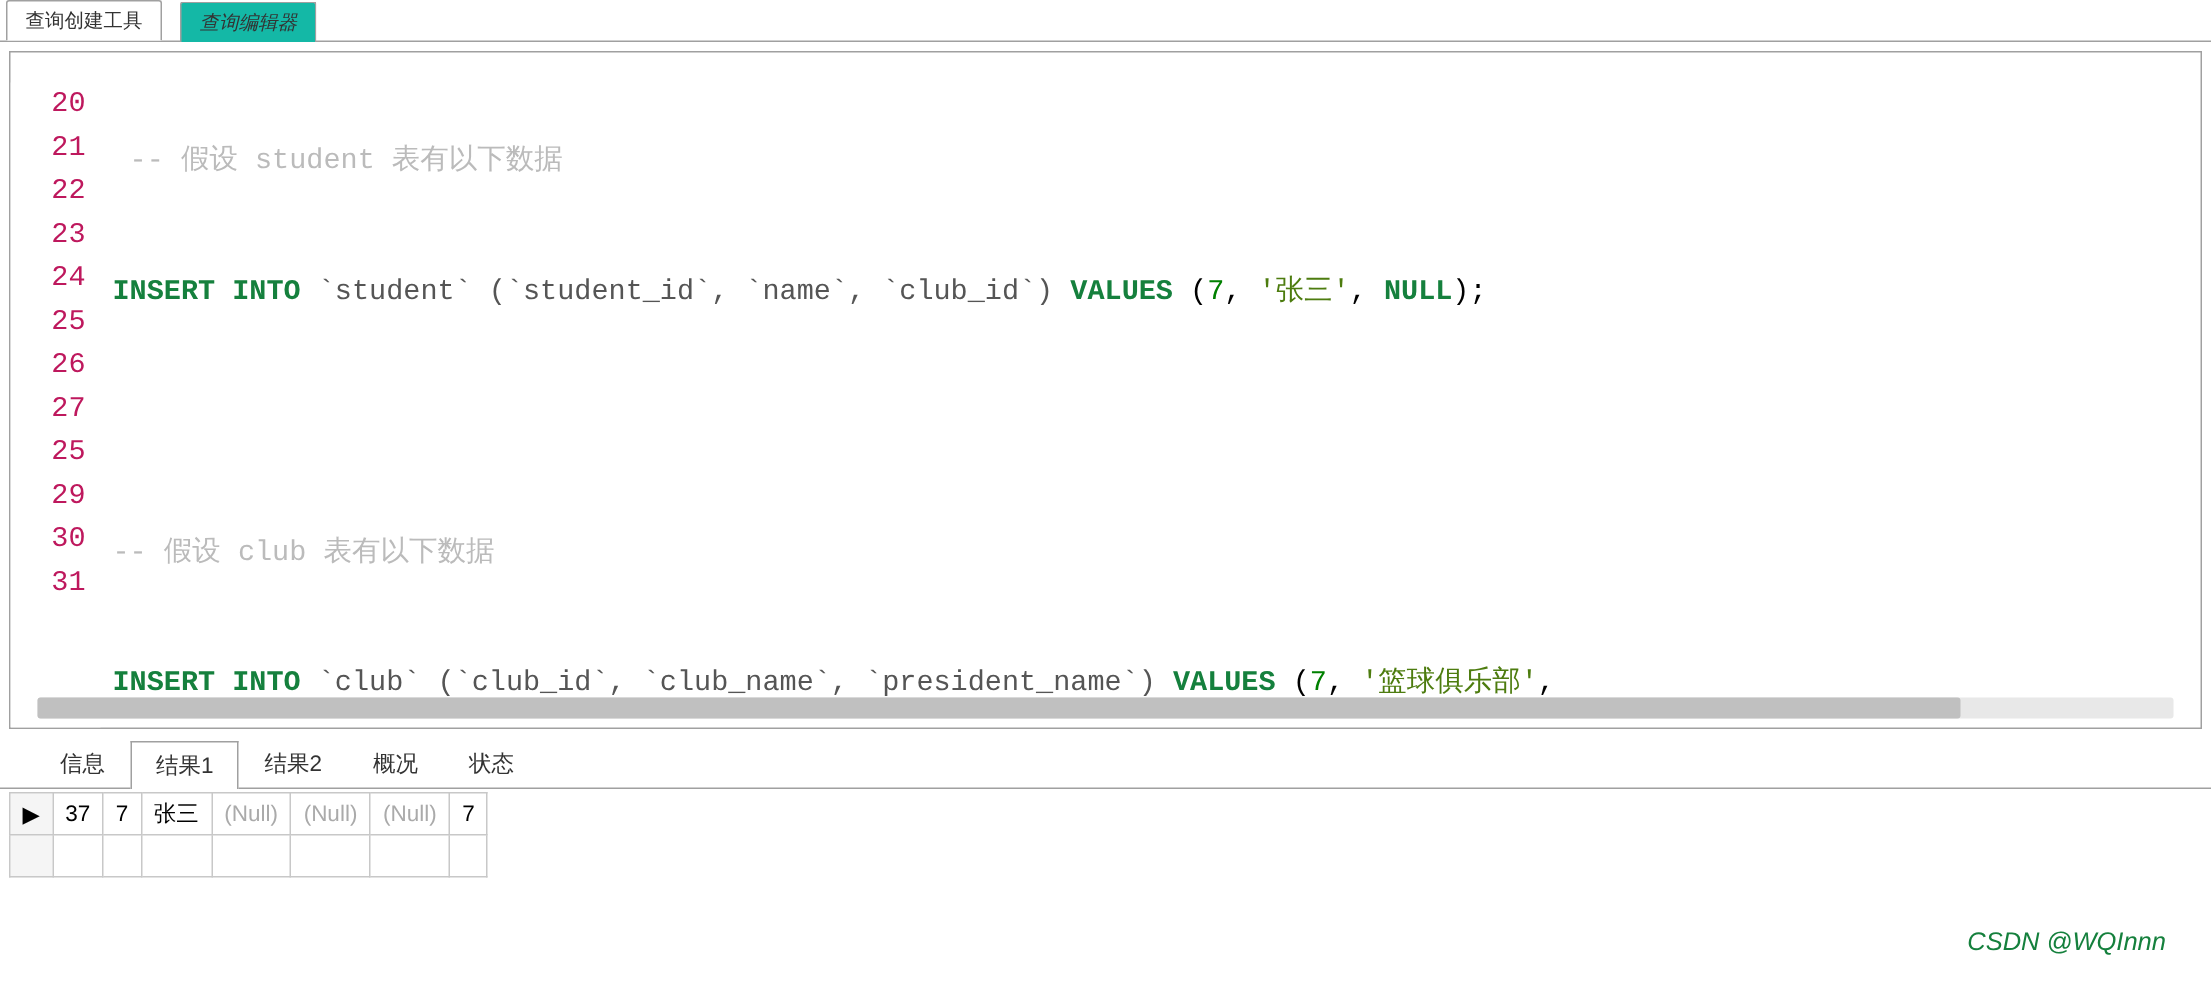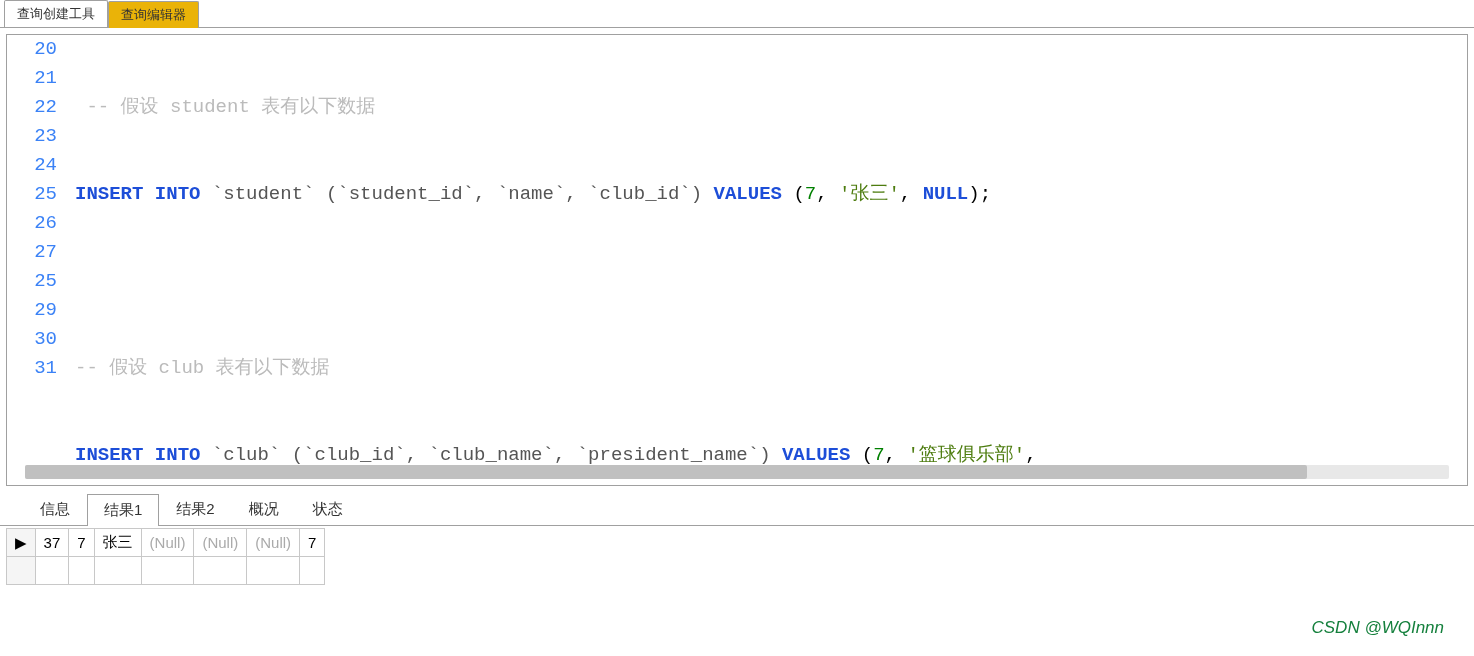--- a/index.html
+++ b/index.html
@@ -1,28 +1,28 @@
 <!DOCTYPE html>
 <html><head>
 <meta charset="utf-8">
 <style>
 * { margin: 0; padding: 0; box-sizing: border-box; }
 body { font-family: "Microsoft YaHei", Arial, sans-serif; font-size: 14px; background: #fff; color: #000; width: 1474px; height: 656px; overflow: hidden; }
 
 .top-tabs { display: flex; border-bottom: 1px solid #a0a0a0; height: 28px; padding-left: 4px; }
-.top-tab { padding: 4px 12px; border: 1px solid #a0a0a0; border-bottom: none; margin-right: 0; background: #fff; font-size: 13px; color: #333; cursor: pointer; border-radius: 2px 2px 0 0; }
-.top-tab.active { background: #eab308; position: relative; top: 1px; }
+.top-tab { padding: 4px 12px; border: 1px solid #a0a0a0; border-bottom: none; margin-right: 12px; background: #fff; font-size: 13px; color: #333; cursor: pointer; border-radius: 2px 2px 0 0; }
+.top-tab.active { background: #14b8a6; position: relative; top: 1px; font-style: italic; }
 
 .editor-wrap { border: 1px solid #a0a0a0; margin: 6px; height: 452px; overflow: hidden; position: relative; }
 .editor { display: flex; height: 100%; font-family: Consolas, "Courier New", monospace; font-size: 19px; line-height: 29px; }
-.gutter { width: 60px; text-align: right; padding-right: 10px; color: #3b82f6; background: #fff; user-select: none; }
+.gutter { width: 60px; text-align: right; padding-right: 10px; color: #be185d; background: #fff; user-select: none; margin-top: 20px; }
 .gutter-line { height: 29px; }
 .code { flex: 1; padding-left: 8px; white-space: pre; overflow: hidden; }
 .code-line { height: 29px; }
-.kw { color: #1d4ed8; font-weight: bold; }
+.kw { color: #15803d; font-weight: bold; }
 .cmt { color: #bbbbbb; }
 .bt { color: #555; }
 .num { color: #008000; }
 .str { color: #4d7c0f; }
 
 .hscroll { position: absolute; bottom: 6px; left: 18px; right: 18px; height: 14px; background: #e8e8e8; border-radius: 2px; }
 .hscroll-thumb { position: absolute; left: 0; top: 0; height: 14px; width: 90%; background: #c0c0c0; border-radius: 2px; }
 
 .result-tabs { display: flex; border-bottom: 1px solid #a0a0a0; height: 34px; padding-left: 23px; align-items: flex-end; }
 .result-tab { padding: 6px 16px; font-size: 15px; color: #333; cursor: pointer; border: 1px solid transparent; border-bottom: none; }

